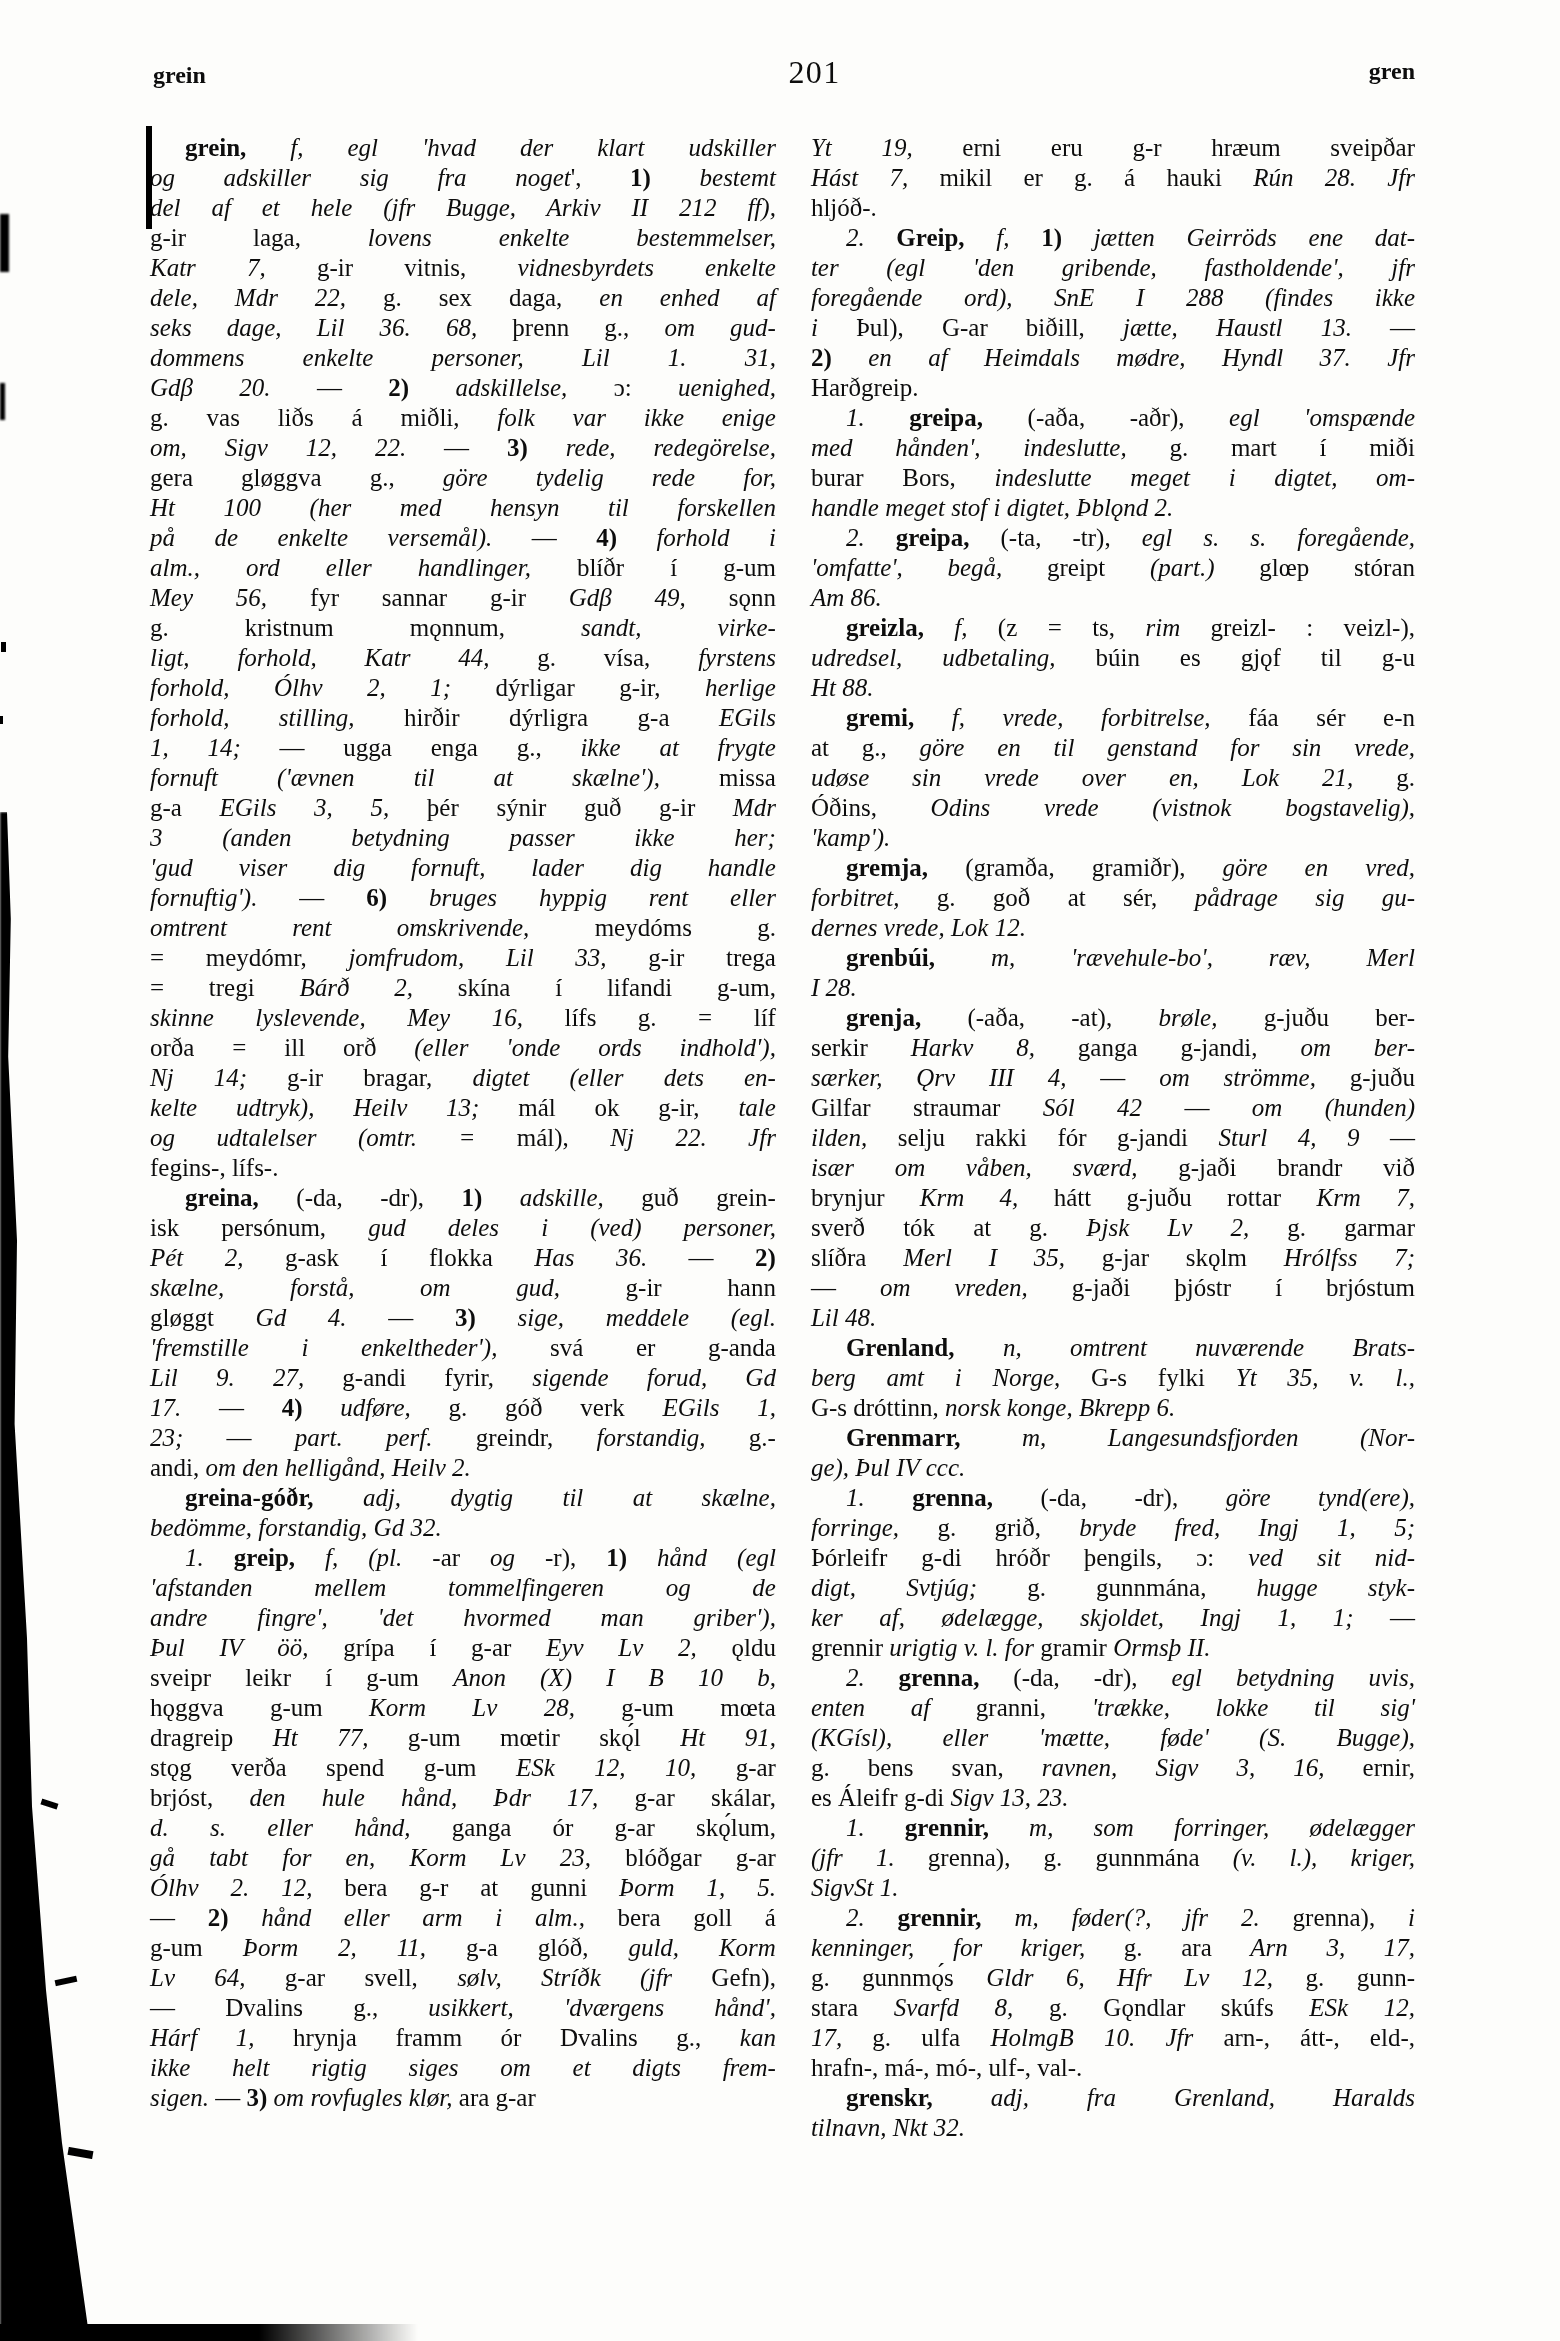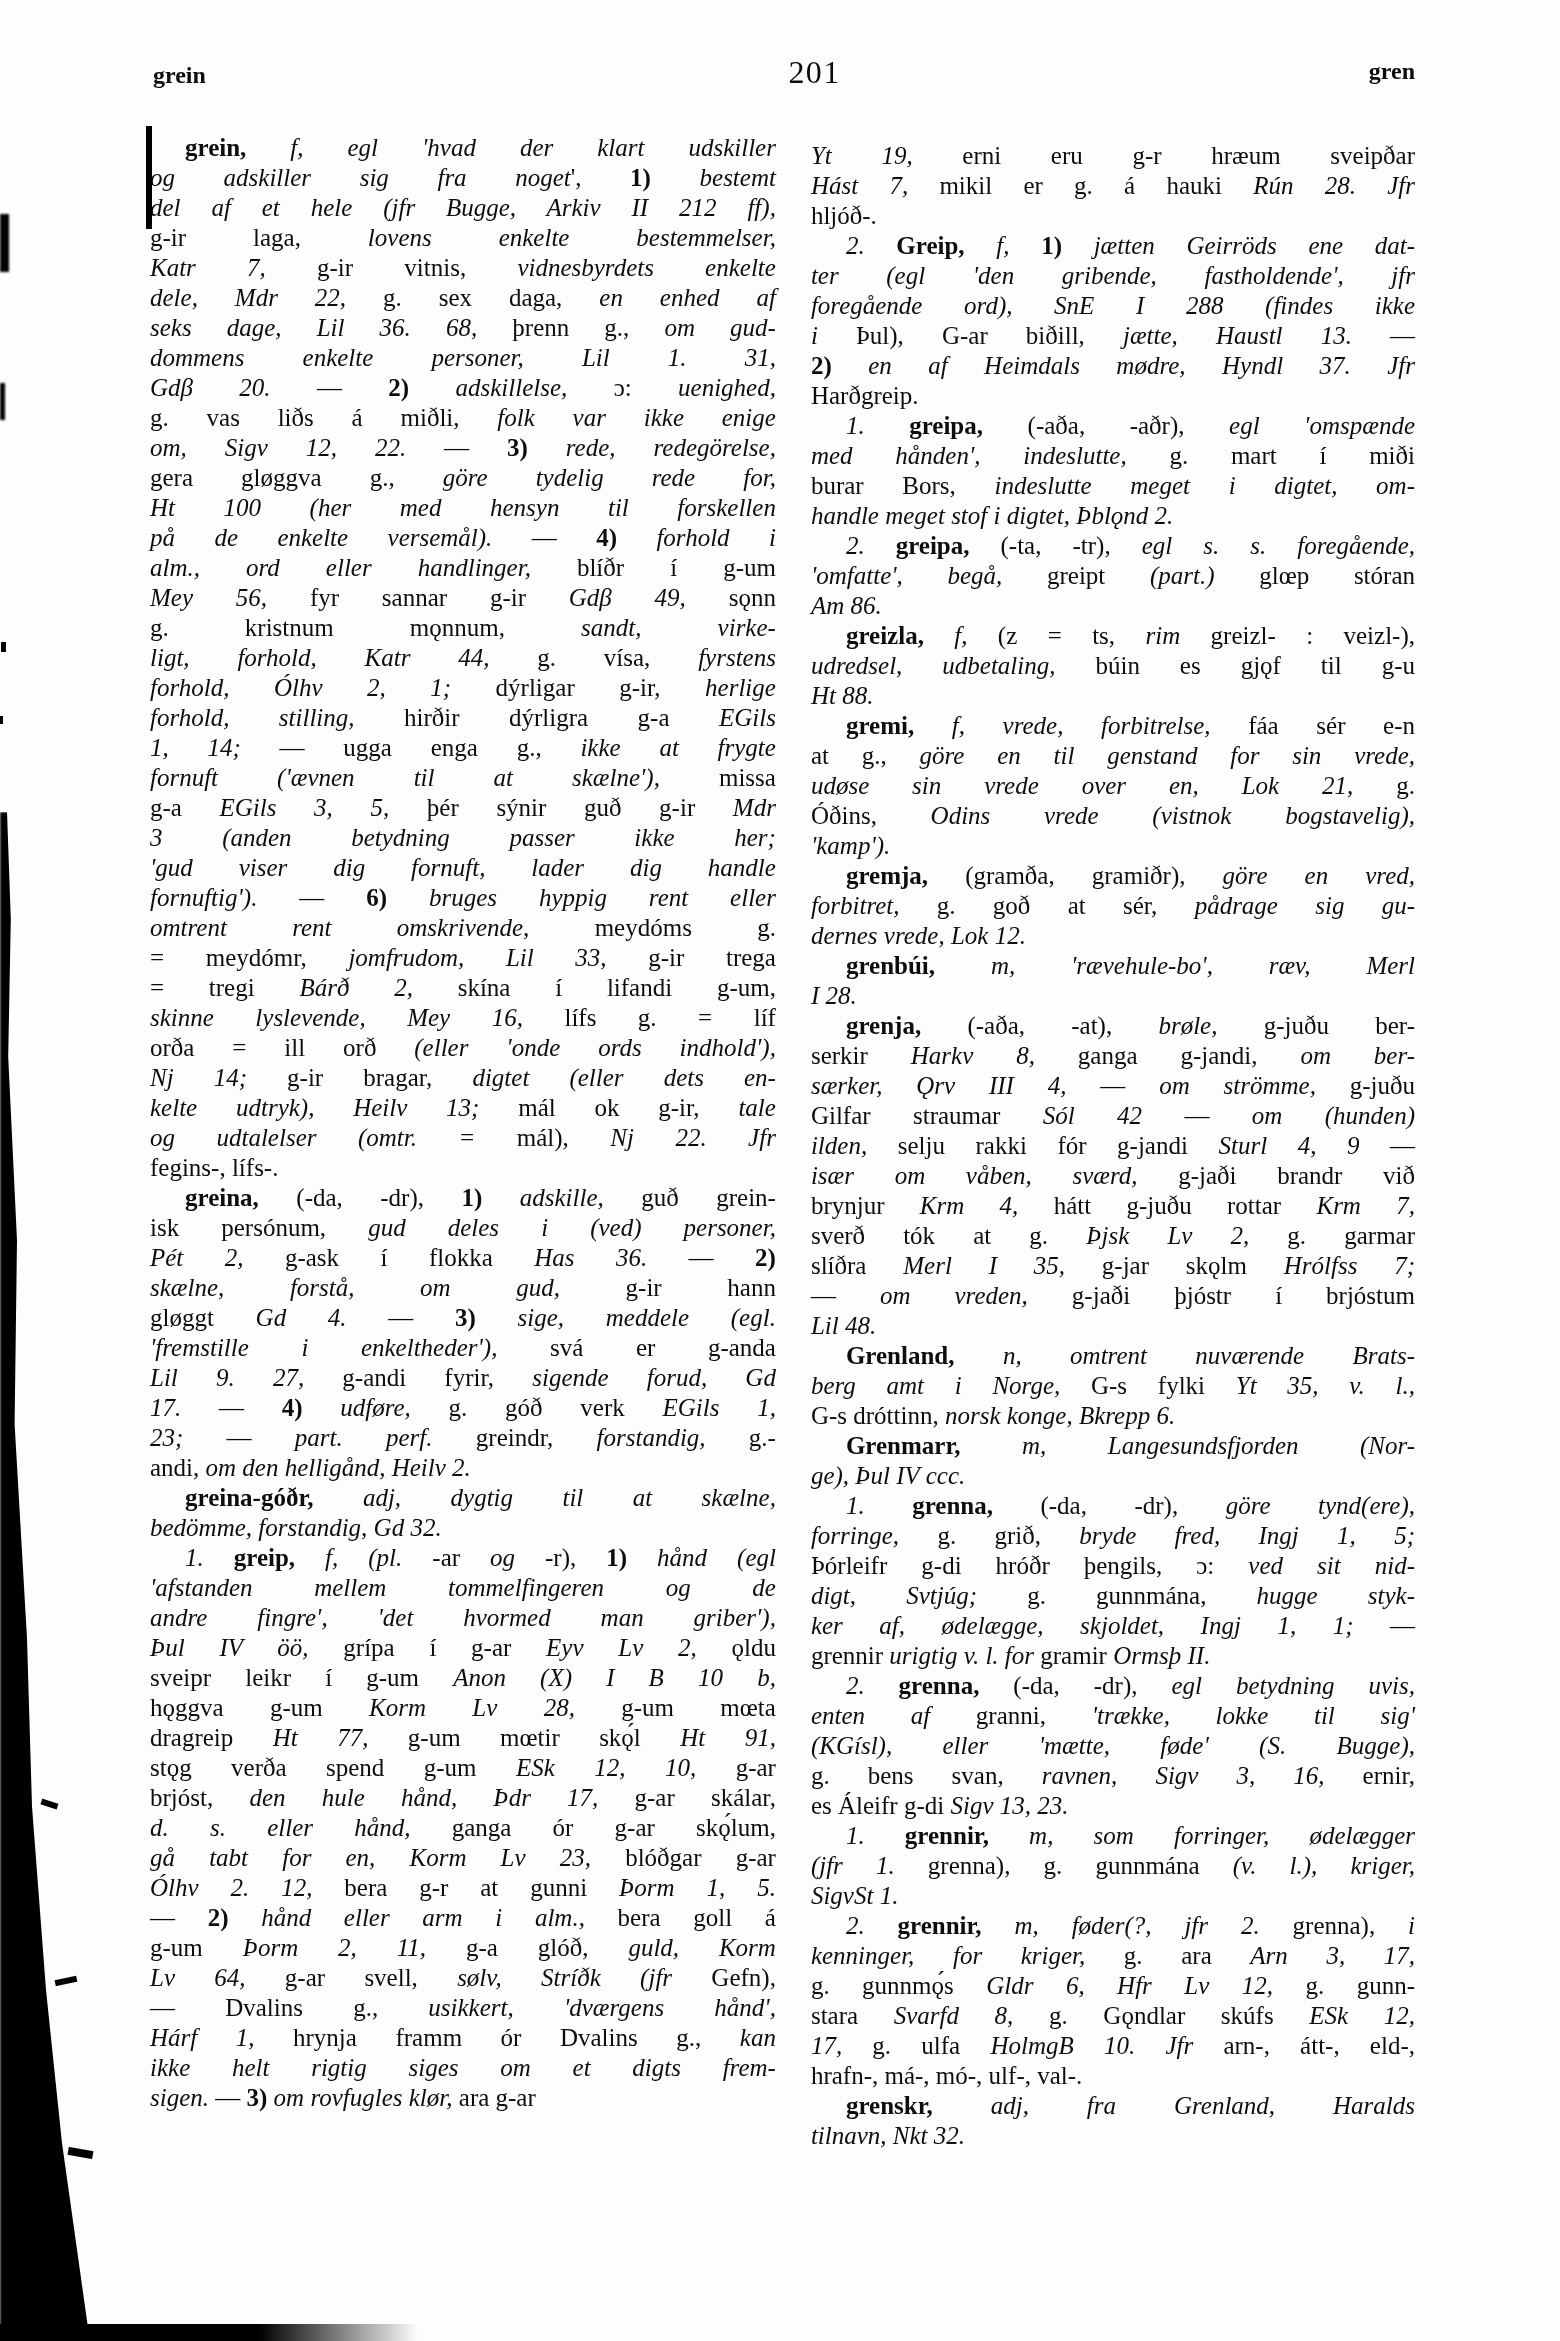--- a/index.html
+++ b/index.html
@@ -13,21 +13,21 @@
   .page-header{position:absolute;left:150px;top:56px;width:1265px;height:38px;}
   .hdr-word{font-weight:bold;font-size:24px;line-height:30px;}
   .hdr-left{position:absolute;left:3px;top:3.8px;}
   .hdr-right{position:absolute;right:0;top:0;}
   .hdr-num{position:absolute;left:50%;transform:translateX(-50%);top:-2.5px;
     font-size:32px;font-weight:normal;letter-spacing:1.3px;margin-left:32px;}
   
   .body-columns{position:absolute;left:150px;top:133px;width:1265px;display:flex;gap:35px;}
   .col{display:block;}
   .col-left{width:631px;}
-  .col-right{width:609px;margin-top:8px;}
+  .col-right{width:609px;}
   .line{
     font-size:25px;line-height:30px;height:30px;
     text-align:justify;text-align-last:justify;
     overflow:visible;white-space:normal;
   }
   .line.para-end{text-align-last:left;}
   .line.indent{text-indent:35px;}
   .line b{font-weight:bold;}
   .line i{font-style:italic;}
   

